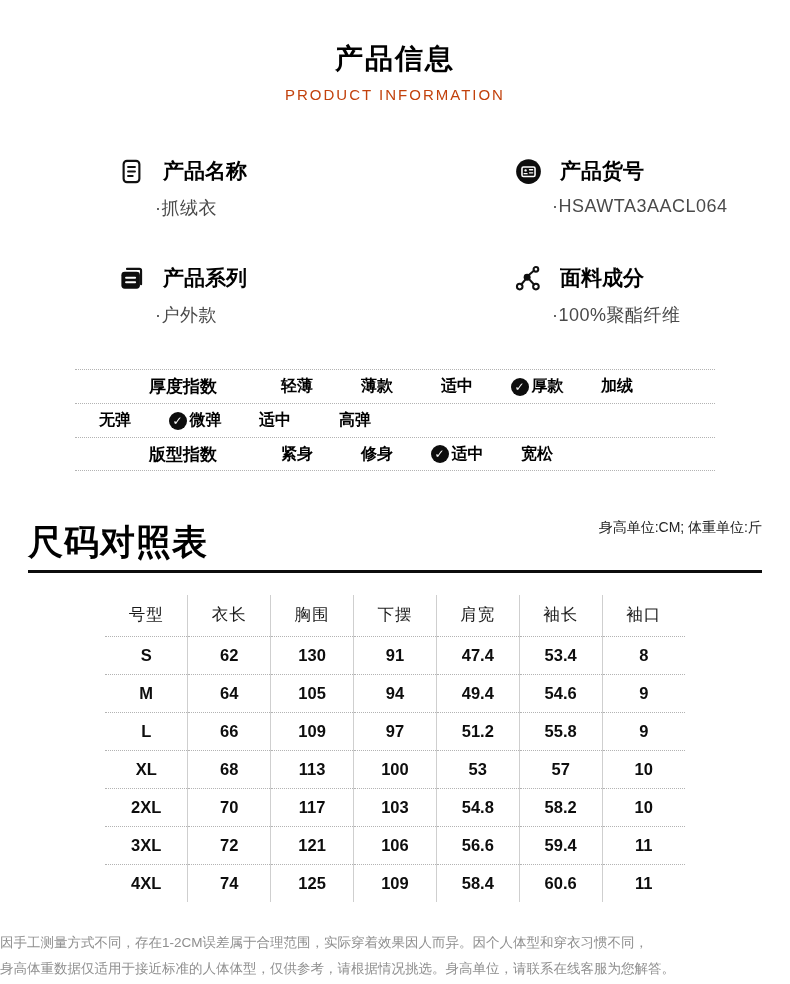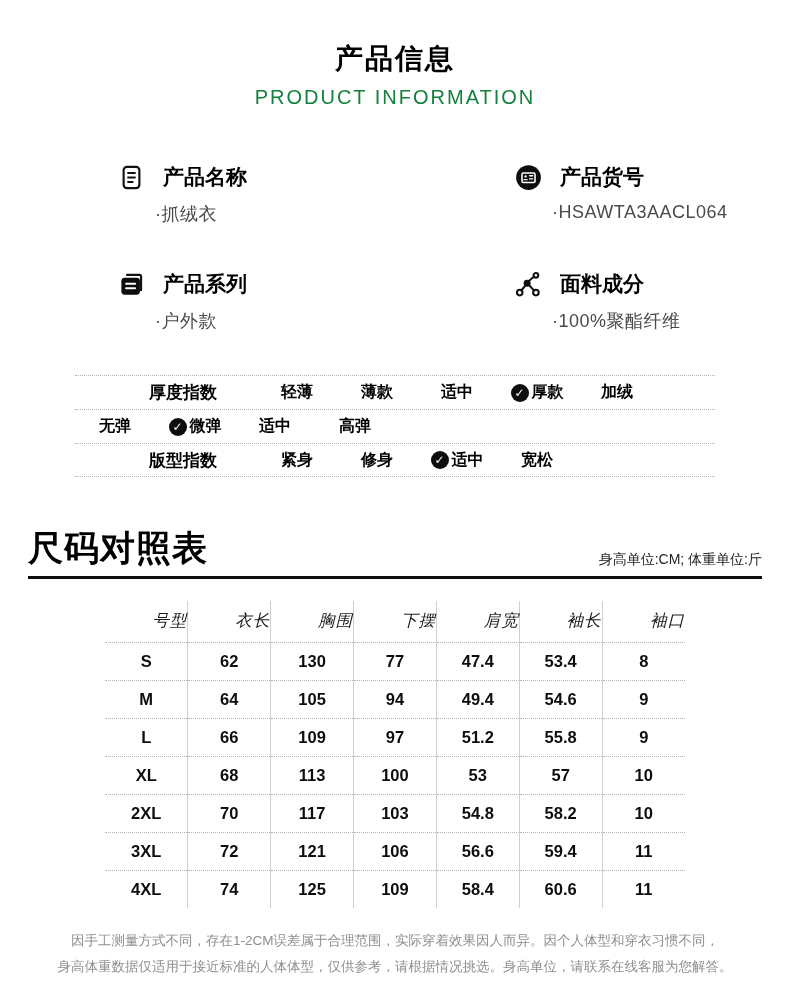--- a/index.html
+++ b/index.html
@@ -6,21 +6,21 @@
   html, body { background: #ffffff; }
   body {
     width: 790px; height: 984px;
     font-family: "Liberation Sans", "DejaVu Sans", sans-serif;
     color: #111; overflow: hidden; position: relative;
   }
 
   
   .page-header { text-align: center; padding-top: 40px; }
   .page-title { font-size: 28px; font-weight: 800; letter-spacing: 2px; color: #000; }
-  .page-subtitle { margin-top: 8px; font-size: 20px; letter-spacing: 2px; color: #15803d; }
+  .page-subtitle { margin-top: 8px; font-size: 15px; letter-spacing: 2px; color: #c2410c; }
 
   
   .info-grid {
     display: grid; grid-template-columns: 397px 1fr;
     padding-left: 118px; row-gap: 44px; margin-top: 54px;
   }
   .card-head { display: flex; align-items: center; gap: 18px; }
   .card-label { font-size: 21px; font-weight: 800; color: #000; }
   .card-value { margin-top: 11px; padding-left: 37px; font-size: 18px; color: #4a4a4a; letter-spacing: .5px; }
   .ic { width: 27px; height: 27px; display: inline-flex; align-items: center; justify-content: center; }
@@ -42,45 +42,45 @@
   .ix-opt.on { color: #000; font-weight: 800; }
   .check {
     width: 18px; height: 18px; border-radius: 50%; background: #0d0d0d;
     color: #fff; font-size: 12px; font-weight: 700;
     display: inline-flex; align-items: center; justify-content: center; flex: none;
   }
 
   
   .size-head {
     margin: 48px 28px 0 28px;
-    display: flex; justify-content: space-between; align-items: flex-end;
+    display: flex; justify-content: space-between; align-items: flex-start;
     border-bottom: 3px solid #0d0d0d; padding-bottom: 4px;
   }
   .size-title { font-size: 35px; font-weight: 800; color: #000; letter-spacing: 1px; }
   .unit-note { font-size: 14px; color: #222; padding-bottom: 3px; }
 
   table.size-table {
     width: 580px; margin: 22px auto 0 auto;
     border-collapse: collapse; table-layout: fixed;
   }
   .size-table th {
     height: 41px; font-size: 16.5px; font-weight: 500; color: #1a1a1a;
     border-bottom: 1px dotted #b3b3b3; border-right: 1px solid #cfcfcf;
-    text-align: right; letter-spacing: 1px; font-style: italic;
+    text-align: center; letter-spacing: 1px;
   }
   .size-table td {
     height: 38px; font-size: 16.5px; font-weight: 700; color: #0d0d0d;
     border-bottom: 1px dotted #b3b3b3; border-right: 1px solid #cfcfcf;
     text-align: center;
   }
   .size-table th:last-child, .size-table td:last-child { border-right: none; }
   .size-table tbody tr:last-child td { border-bottom: none; }
 
   
-  .footnote { margin-top: 20px; text-align: center; }
+  .footnote { margin-top: 28px; }
   .footnote p { font-size: 13.5px; color: #8f8f8f; line-height: 1.9; }
 </style>
 </head>
 <body>
 
 <div class="page-header">
   <div class="page-title">产品信息</div>
   <div class="page-subtitle">PRODUCT INFORMATION</div>
 </div>
 
@@ -231,21 +231,21 @@
       <th>肩宽</th>
       <th>袖长</th>
       <th>袖口</th>
     </tr>
   </thead>
   <tbody>
     <tr>
       <td>S</td>
       <td>62</td>
       <td>130</td>
-      <td>77</td>
+      <td>91</td>
       <td>47.4</td>
       <td>53.4</td>
       <td>8</td>
     </tr>
     <tr>
       <td>M</td>
       <td>64</td>
       <td>105</td>
       <td>94</td>
       <td>49.4</td>

